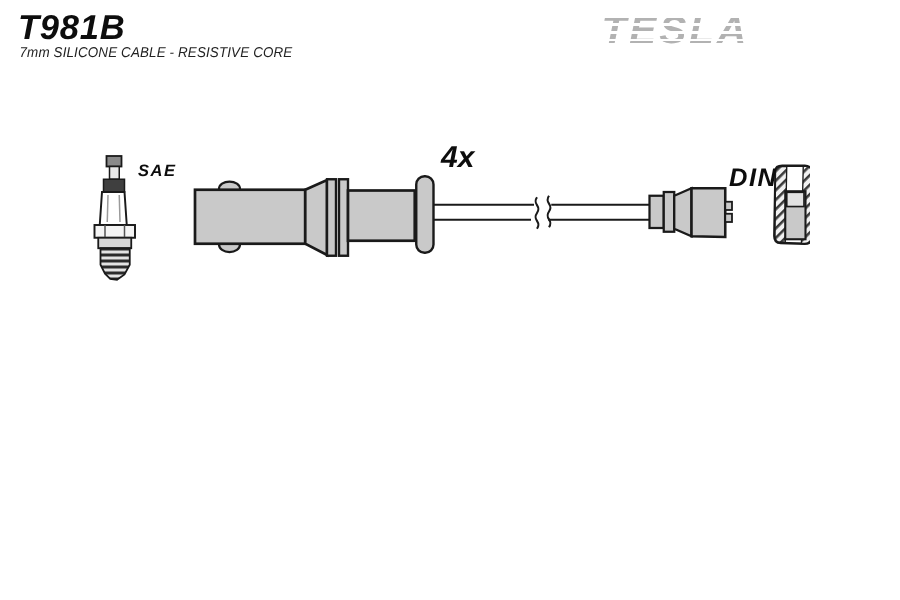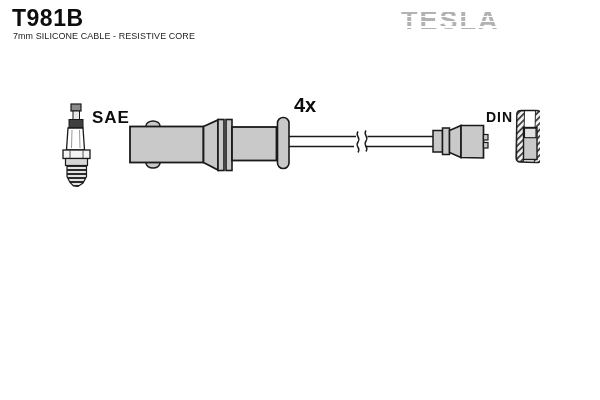--- a/index.html
+++ b/index.html
@@ -5,20 +5,21 @@
   * { margin: 0; padding: 0; box-sizing: border-box; }
   html, body { background: #ffffff; }
   .page {
     position: relative;
     width: 540px;
     height: 400px;
     background: #ffffff;
     overflow: hidden;
     font-family: "Liberation Sans", "DejaVu Sans", sans-serif;
     color: #111;
+    font-style: italic;
   }
   .part-number {
     position: absolute;
     left: 12px;
     top: 7px;
     font-size: 23px;
     font-weight: bold;
     letter-spacing: 0.5px;
     line-height: 1;
     color: #0d0d0d;
@@ -54,22 +55,22 @@
       transparent 0px, transparent 3.6px,
       #ffffff 3.6px, #ffffff 5.4px);
     pointer-events: none;
   }
   .diagram-label {
     position: absolute;
     line-height: 1;
     color: #0d0d0d;
     white-space: nowrap;
   }
-  .label-sae  { left: 92px;  top: 109px; font-size: 17px; font-weight: bold; letter-spacing: 1px; }
-  .label-din  { left: 486px; top: 110px; font-size: 14px; font-weight: bold; letter-spacing: 1px; }
+  .label-sae  { left: 92px;  top: 109px; font-size: 11px; font-weight: bold; letter-spacing: 1px; }
+  .label-din  { left: 486px; top: 110px; font-size: 17px; font-weight: bold; letter-spacing: 1px; }
   .label-qty  { left: 294px; top: 95px;  font-size: 20px;   font-weight: 600; }
   .diagram-svg {
     position: absolute;
     left: 0; top: 0;
     width: 600px; height: 400px;
   }
 </style>
 </head>
 <body>
 

